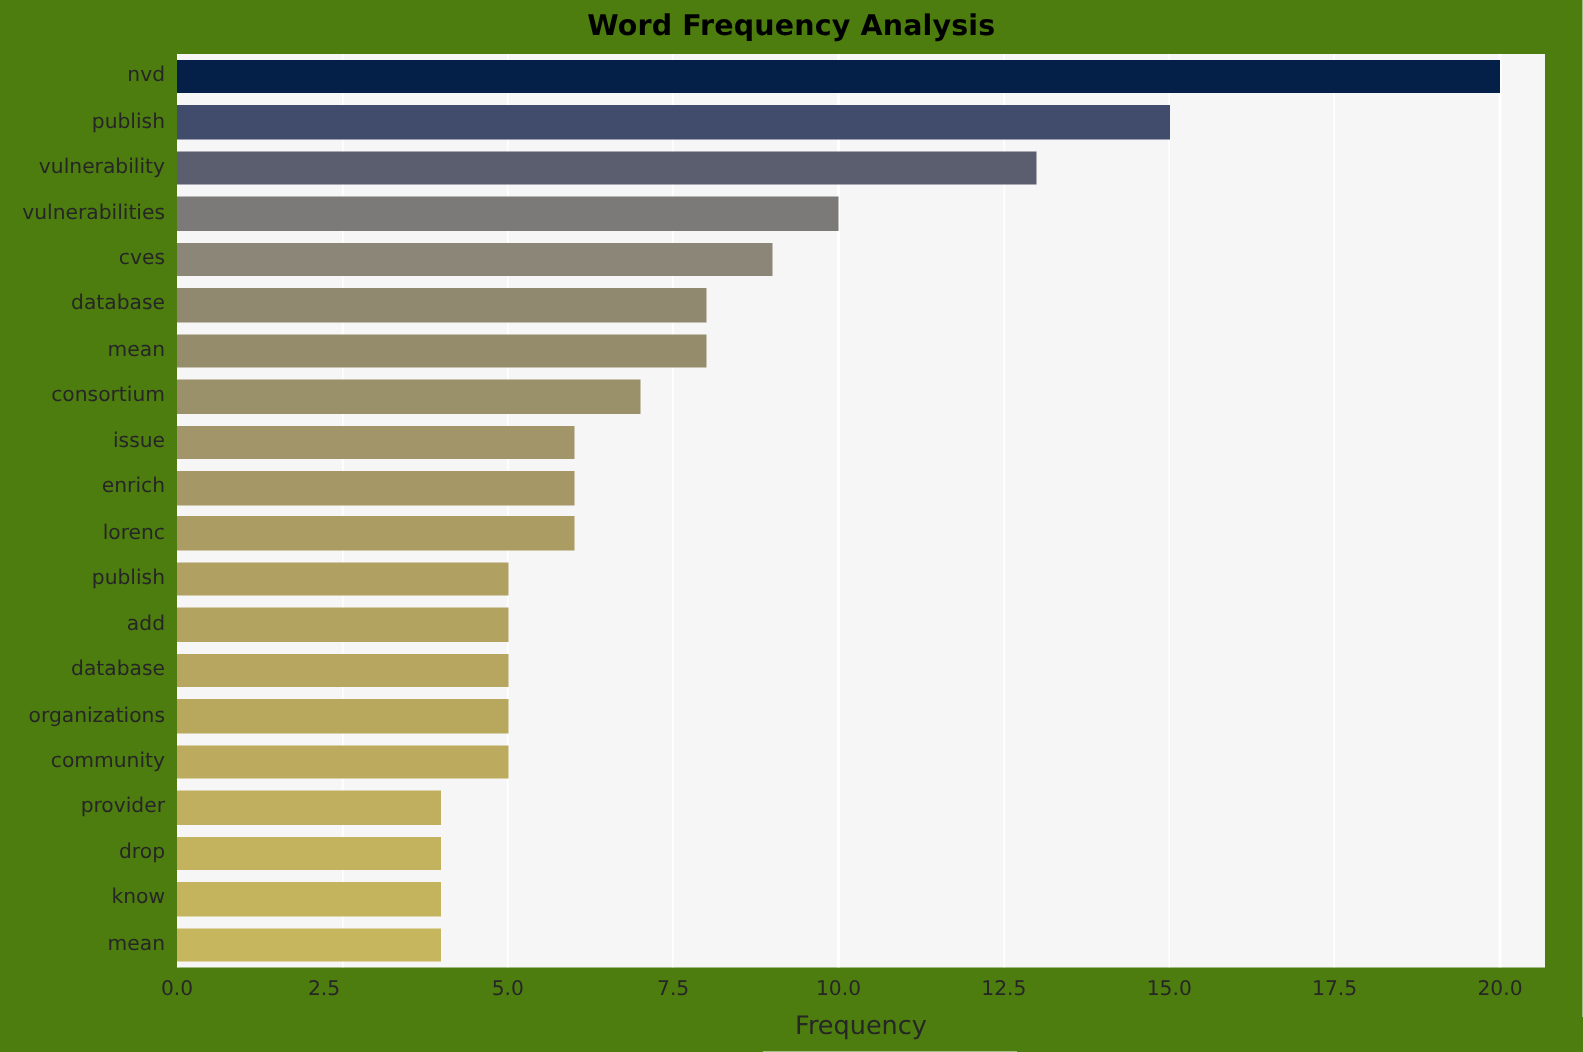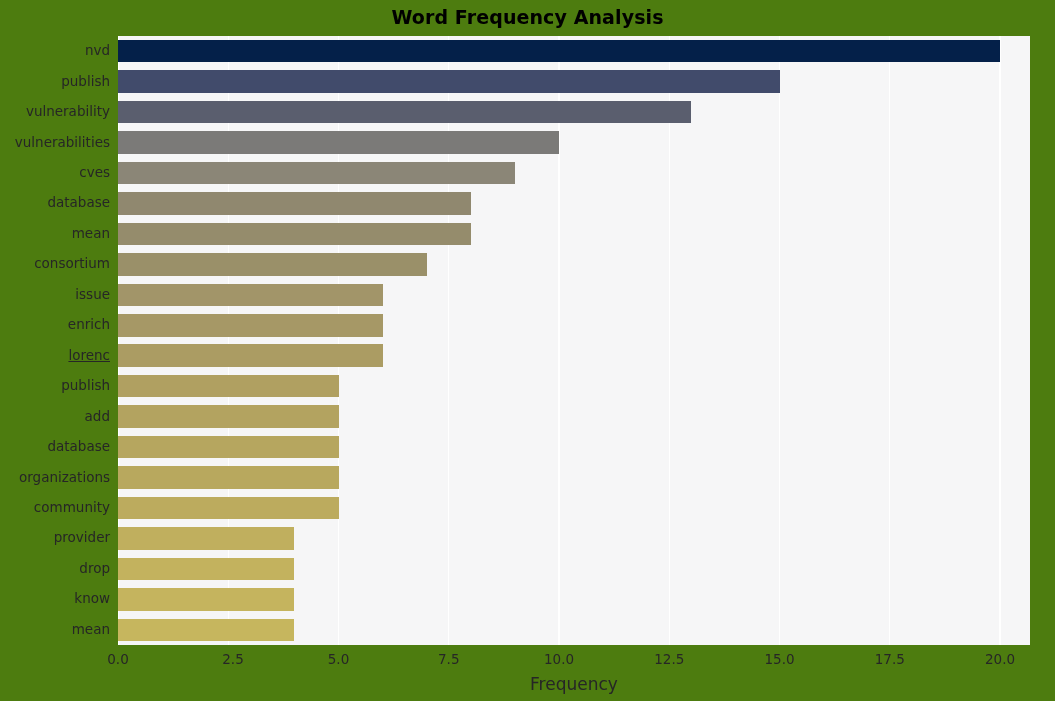--- a/index.html
+++ b/index.html
@@ -204,35 +204,35 @@
       <div class="ytick" style="top: 6.225px; color: rgb(38, 38, 38);">nvd</div>
       <div class="ytick" style="top: 36.675px; color: rgb(38, 38, 38);">publish</div>
       <div class="ytick" style="top: 67.125px; color: rgb(38, 38, 38);">vulnerability</div>
       <div class="ytick" style="top: 97.575px; color: rgb(38, 38, 38);">vulnerabilities</div>
       <div class="ytick" style="top: 128.025px; color: rgb(38, 38, 38);">cves</div>
       <div class="ytick" style="top: 158.475px; color: rgb(38, 38, 38);">database</div>
       <div class="ytick" style="top: 188.925px; color: rgb(38, 38, 38);">mean</div>
       <div class="ytick" style="top: 219.375px; color: rgb(38, 38, 38);">consortium</div>
       <div class="ytick" style="top: 249.825px; color: rgb(38, 38, 38);">issue</div>
       <div class="ytick" style="top: 280.275px; color: rgb(38, 38, 38);">enrich</div>
-      <div class="ytick" style="top: 310.725px; color: rgb(38, 38, 38); text-decoration: underline;">lorenc</div>
+      <div class="ytick" style="top: 310.725px; color: rgb(38, 38, 38);">lorenc</div>
       <div class="ytick" style="top: 341.175px; color: rgb(38, 38, 38);">publish</div>
       <div class="ytick" style="top: 371.625px; color: rgb(38, 38, 38); text-align: right;">add</div>
       <div class="ytick" style="top: 402.075px; color: rgb(38, 38, 38);">database</div>
       <div class="ytick" style="top: 432.525px; color: rgb(38, 38, 38);">organizations</div>
       <div class="ytick" style="top: 462.975px; color: rgb(38, 38, 38);">community</div>
       <div class="ytick" style="top: 493.425px; color: rgb(38, 38, 38);">provider</div>
       <div class="ytick" style="top: 523.875px; color: rgb(38, 38, 38);">drop</div>
       <div class="ytick" style="top: 554.325px; color: rgb(38, 38, 38);">know</div>
       <div class="ytick" style="top: 584.775px; color: rgb(38, 38, 38);">mean</div>
     </div>
 
   <div id="x-axis">
       <div class="xtick" style="left: 0px; color: rgb(38, 38, 38);">0.0</div>
-      <div class="xtick" style="left: 115px; color: rgb(38, 38, 38);">2.5</div>
+      <div class="xtick" style="left: 98px; color: rgb(38, 38, 38);">2.5</div>
       <div class="xtick" style="left: 220.503px; color: rgb(38, 38, 38);">5.0</div>
       <div class="xtick" style="left: 330.754px; color: rgb(38, 38, 38);">7.5</div>
       <div class="xtick" style="left: 441.006px; color: rgb(38, 38, 38);">10.0</div>
       <div class="xtick" style="left: 551.257px; color: rgb(38, 38, 38);">12.5</div>
       <div class="xtick" style="left: 661.509px; color: rgb(38, 38, 38);">15.0</div>
       <div class="xtick" style="left: 771.76px; color: rgb(38, 38, 38);">17.5</div>
       <div class="xtick" style="left: 882.012px; color: rgb(38, 38, 38);">20.0</div>
     </div>
 
   <div id="x-axis-label">Frequency</div>

